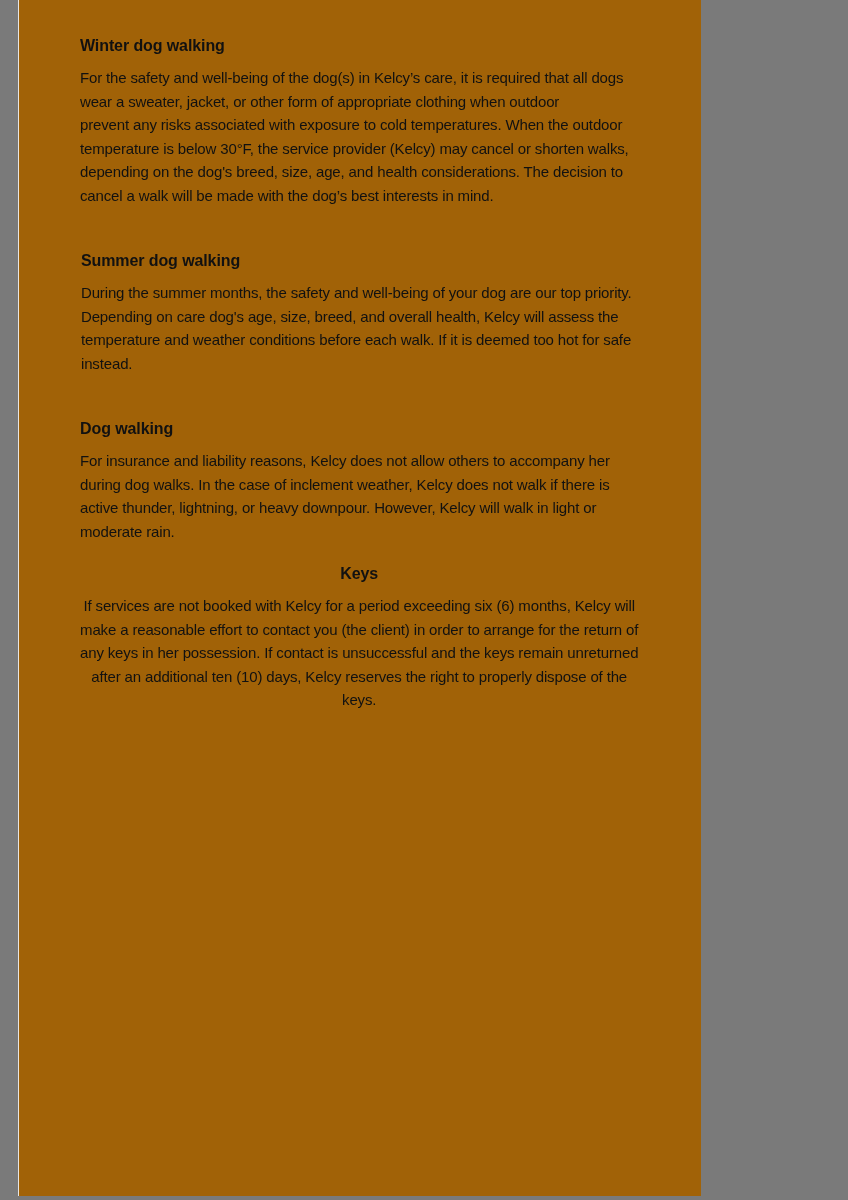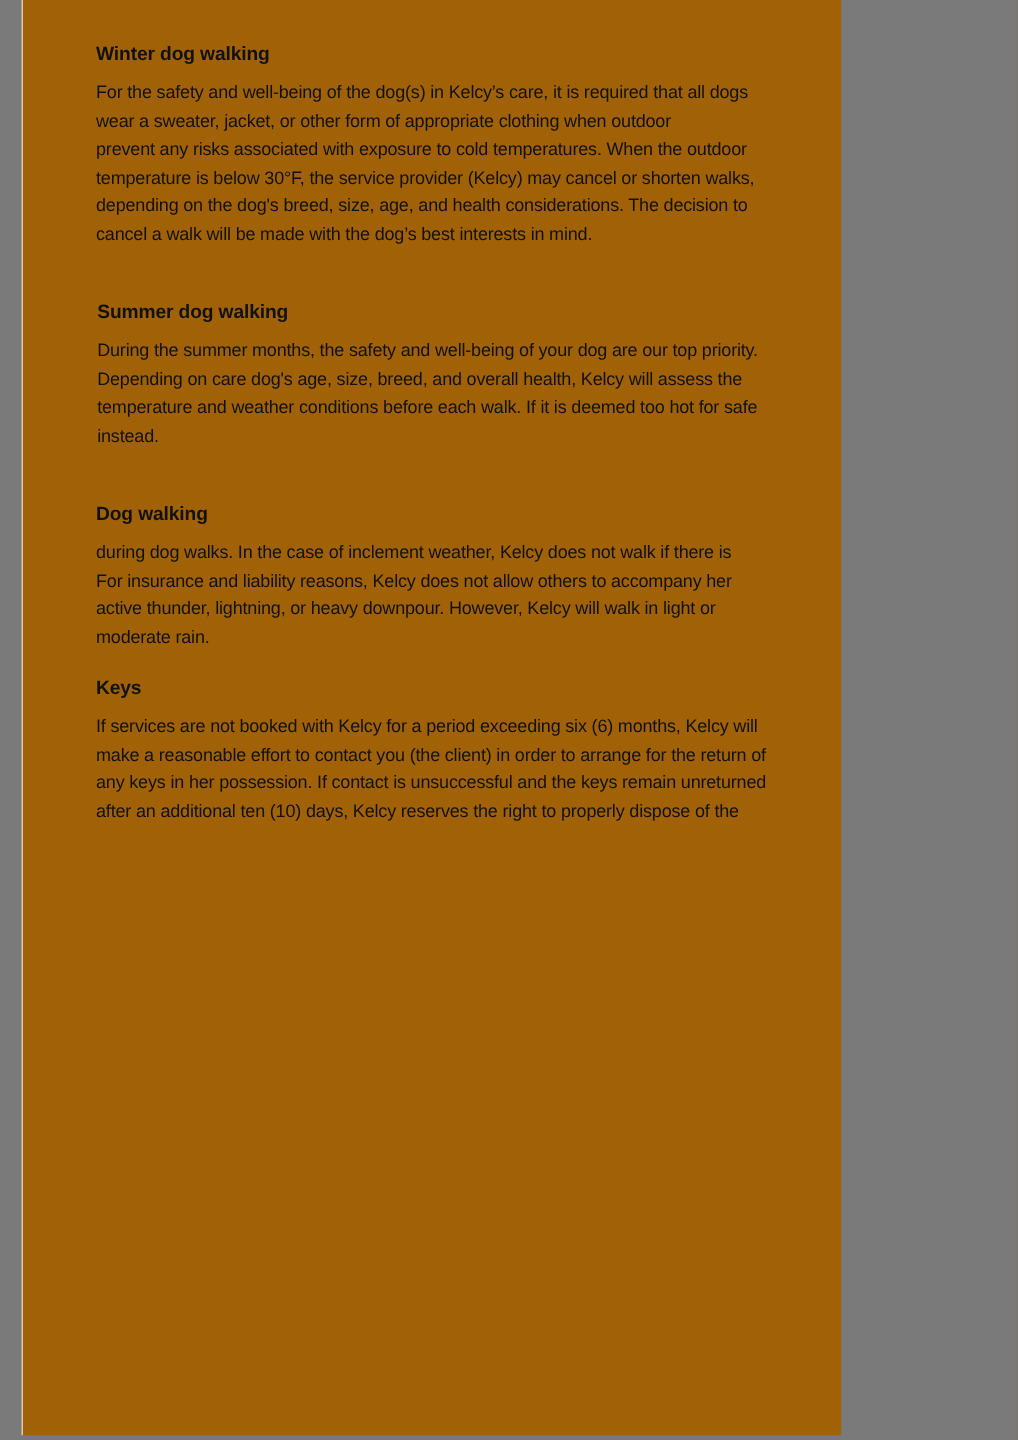--- a/index.html
+++ b/index.html
@@ -40,21 +40,21 @@
     .para {
       font-size: 15px;
       line-height: 23.5px;
       margin: 0;
       letter-spacing: -0.15px;
     }
     .line { display: block; white-space: nowrap; }
     #sec-winter { position: absolute; top: 0; }
     #sec-summer { position: absolute; top: 215px; left: 1px; }
     #sec-dog { position: absolute; top: 383px; }
-    #sec-keys { position: absolute; top: 528px; }
+    #sec-keys { position: absolute; top: 528px; text-align: center; }
   </style>
 </head>
 <body>
 
 <div class="page">
   <div class="content">
 
     <div class="section" id="sec-winter">
       <div class="heading">Winter dog walking</div>
       <p class="para">
@@ -73,31 +73,32 @@
         <span class="line">During the summer months, the safety and well-being of your dog are our top priority.</span>
         <span class="line">Depending on care dog's age, size, breed, and overall health, Kelcy will assess the</span>
         <span class="line">temperature and weather conditions before each walk. If it is deemed too hot for safe</span>
         <span class="line">instead.</span>
       </p>
     </div>
 
     <div class="section" id="sec-dog">
       <div class="heading">Dog walking</div>
       <p class="para">
+        <span class="line">For insurance and liability reasons, Kelcy does not allow others to accompany her</span>
         <span class="line">during dog walks. In the case of inclement weather, Kelcy does not walk if there is</span>
-        <span class="line">For insurance and liability reasons, Kelcy does not allow others to accompany her</span>
         <span class="line">active thunder, lightning, or heavy downpour. However, Kelcy will walk in light or</span>
         <span class="line">moderate rain.</span>
       </p>
     </div>
 
     <div class="section" id="sec-keys">
       <div class="heading">Keys</div>
       <p class="para">
         <span class="line">If services are not booked with Kelcy for a period exceeding six (6) months, Kelcy will</span>
         <span class="line">make a reasonable effort to contact you (the client) in order to arrange for the return of</span>
         <span class="line">any keys in her possession. If contact is unsuccessful and the keys remain unreturned</span>
         <span class="line">after an additional ten (10) days, Kelcy reserves the right to properly dispose of the</span>
+        <span class="line">keys.</span>
       </p>
     </div>
 
   </div>
 </div>
 
 </body></html>

